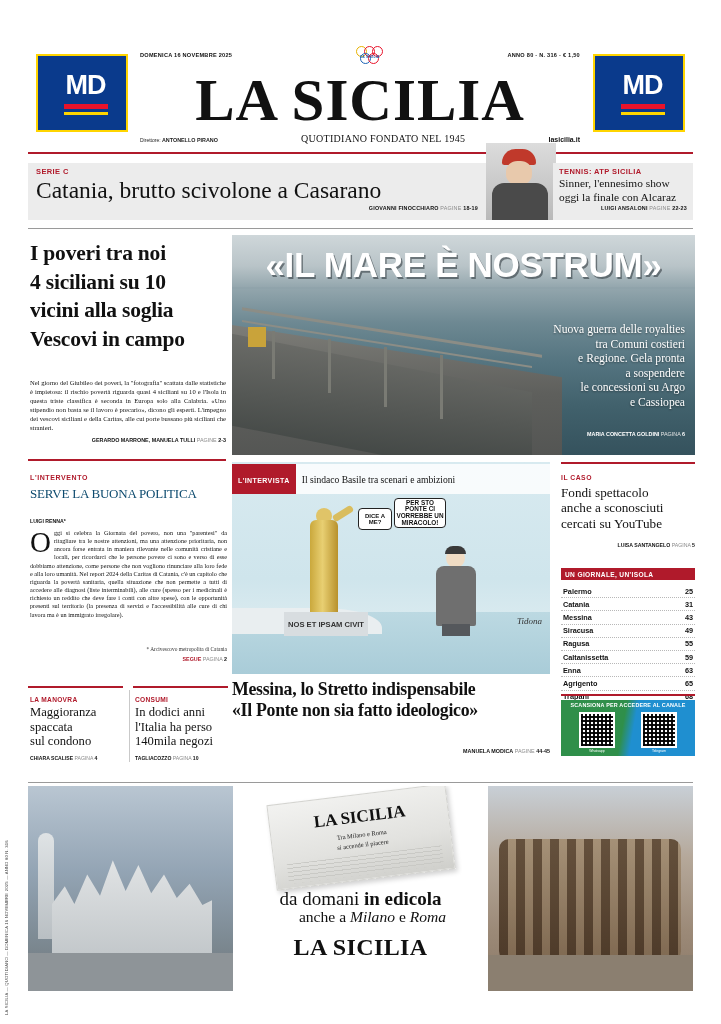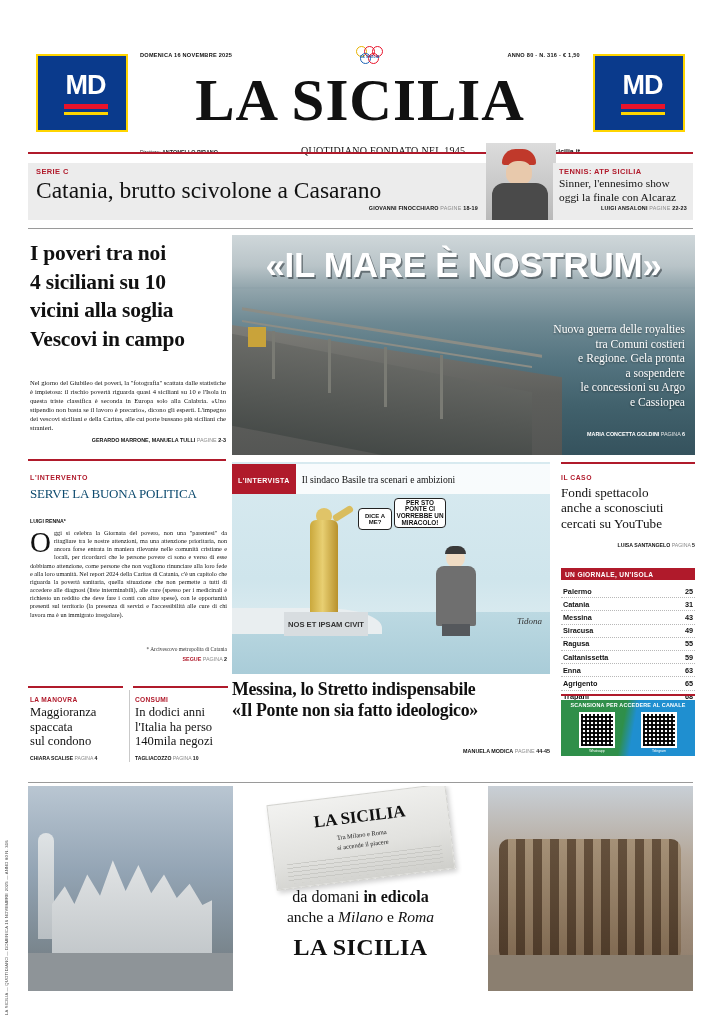--- a/index.html
+++ b/index.html
@@ -54,21 +54,21 @@
       font-family:"Liberation Sans",sans-serif; font-size:3.4px; color:#1b63b5; font-weight:bold;}
   .mh-title {
     font-family: "Liberation Serif", serif; font-weight: bold;
     font-size: 59px; line-height: 60px; letter-spacing: 1px; color: #111;
     margin-top: -2px;
   }
   .mh-bottom { display: flex; justify-content: space-between; align-items: baseline; margin-top: 3px; }
   .mh-dir { font-family: "Liberation Sans", sans-serif; font-size: 5px; color: #222; }
   .mh-dir b { font-size: 5.4px; }
   .mh-found { font-family: "Liberation Serif", serif; font-size: 10px;
-              color: #111; letter-spacing: .3px; flex: 1; text-align: center; margin-top: 12px; }
+              color: #111; letter-spacing: .3px; flex: 1; text-align: center; }
   .mh-site { font-family: "Liberation Sans", sans-serif; font-size: 7px; font-weight: bold; color: #111; }
 
   
   .rule-red { position: absolute; background: #b01a2b; }
   .rule-gray { position: absolute; background: #9a9a9a; }
 
   
   .banner { position: absolute; left: 28px; top: 163px; width: 458px; height: 57px;
             background: #ececec; padding: 4px 8px 0 8px; }
   .kicker { font-family: "Liberation Sans", sans-serif; font-weight: bold;
@@ -277,23 +277,23 @@
     border: 1px solid #d4d4d0; }
   .adv-paper .ap-title { position:absolute; left:0; top:12px; width:180px; text-align:center;
     font-family:"Liberation Serif",serif; font-weight:bold; font-size:17px; color:#111; }
   .adv-paper .ap-l1 { position:absolute; left:0; top:36px; width:180px; text-align:center;
     font-family:"Liberation Serif",serif; font-size:6.4px; color:#222; }
   .adv-paper .ap-l2 { position:absolute; left:0; top:46px; width:180px; text-align:center;
     font-family:"Liberation Serif",serif; font-size:6.4px; color:#222; }
   .adv-paper .ap-bar { position:absolute; left:12px; top:60px; width:156px; height:20px;
     background: repeating-linear-gradient(180deg,#c9c9c5 0 1px,transparent 1px 4px); }
   .adv-t1 { position: absolute; left: 0; top: 102px; width: 255px;
-    font-family: "Liberation Serif", serif; font-size: 16px; color: #111; }
+    font-family: "Liberation Serif", serif; font-size: 19px; color: #111; }
   .adv-t1 b { font-weight: bold; }
-  .adv-t2 { position: absolute; left: 0; top: 122px; width: 255px;
+  .adv-t2 { position: absolute; left: 12px; top: 122px; width: 255px;
     font-family: "Liberation Serif", serif; font-size: 15.6px; color: #111; }
   .adv-t2 i { font-style: italic; }
   .adv-t3 { position: absolute; left: 0; top: 148px; width: 255px;
     font-family: "Liberation Serif", serif; font-weight: bold; font-size: 24px;
     color: #111; letter-spacing: .4px; }
 </style>
 </head>
 <body>
 
 <div class="page">

